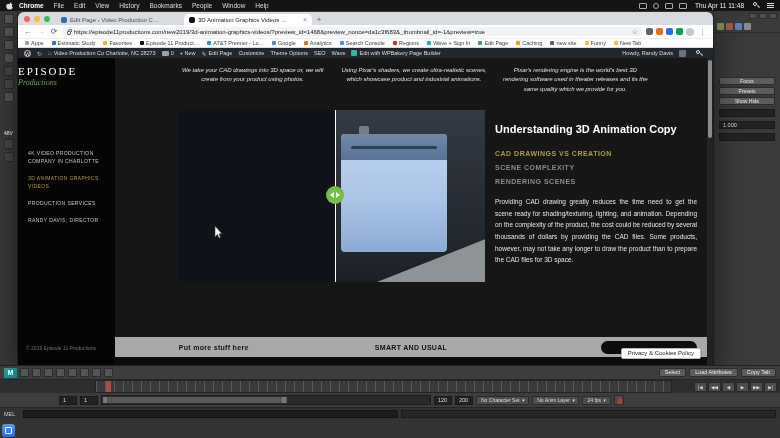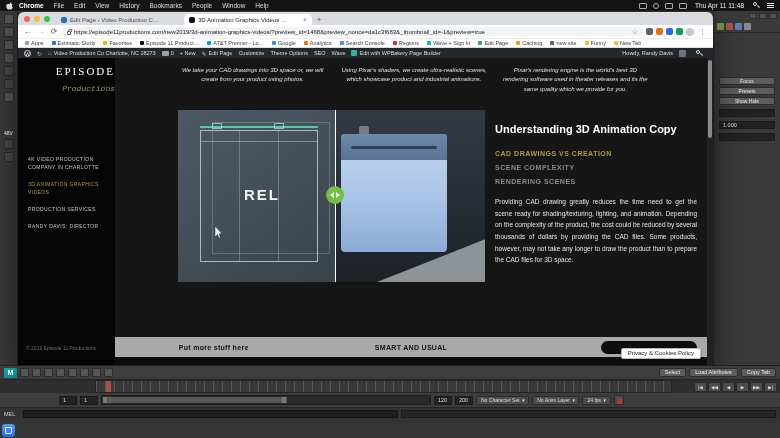--- a/index.html
+++ b/index.html
@@ -96,23 +96,23 @@
 .ab-icon{font-size:6px;color:#bbb}
 .ab-item{display:flex;align-items:center;gap:2px}
 .bubble{width:7px;height:5px;background:#9aa0a5;border-radius:1px;display:inline-block}
 .adminbar .spacer{flex:1}
 .ab-avatar{width:7px;height:7px;background:#6b7280;border-radius:1px;flex:none}
 .wpb-dot{width:6px;height:6px;background:#35b1a2;border-radius:1px;flex:none}
 
 
 .viewport{position:relative;height:307px;background:#161616;overflow:hidden}
 .site-sidebar{position:absolute;left:0;top:0;width:97px;height:100%;background:#050505;z-index:2}
-.logo{margin-top:7px;text-align:right;color:#fff}
+.logo{margin-top:7px;text-align:left;color:#fff}
 .logo .l1{font-family:"Liberation Serif",serif;font-size:11px;letter-spacing:2px}
-.logo .l2{font-family:Liberation Mono, monospace;font-style:italic;font-size:8px;color:#7fa84f;margin-top:7px}
+.logo .l2{font-family:Liberation Serif, serif;font-style:italic;font-size:8px;color:#7fa84f;margin-top:1px}
 .sidenav{margin-top:62px;padding-left:10px;display:flex;flex-direction:column;gap:9px}
 .sn{font-size:5px;letter-spacing:.4px;color:#c7c7c7;width:78px;line-height:1.6;cursor:pointer}
 .sn.active{color:#b49b3e}
 .copyright{position:absolute;left:8px;top:287px;font-size:5px;color:#6f6f6f;white-space:nowrap}
 
 .intro{position:absolute;left:160px;top:8px;width:472px;display:flex;gap:12px;z-index:1}
 .intro p{flex:1;font-size:6px;font-style:italic;color:#e0e0e0;text-align:center;line-height:1.55}
 
 .compare{position:absolute;left:160px;top:52px;width:307px;height:172px;background:#10141a;overflow:hidden;z-index:1}
 .half-l{position:absolute;left:0;top:0;width:51%;height:100%;background:linear-gradient(145deg,#4d5a66,#39434d)}
@@ -435,32 +435,20 @@
         <div class="copyright">© 2019 Episode 11 Productions</div>
       </div>
 
       <div class="intro">
         <p>We take your CAD drawings into 3D space or, we will create from your product using photos.</p>
         <p>Using Pixar's shaders, we create ultra-realistic scenes, which showcase product and industrial animations.</p>
         <p>Pixar's rendering engine is the world's best 3D rendering software used in theater releases and its the same quality which we provide for you.</p>
       </div>
 
       <div class="compare">
-        <div class="half-l">
-          <div class="wfdepth"></div>
-          <div class="wfbox">
-              <i class="v1"></i>
-              <i class="v1 v2"></i>
-              <i class="h1"></i>
-            </div>
-          <div class="teal"></div>
-          <div class="terminal" style="left:34px"></div>
-          <div class="terminal" style="left:96px"></div>
-          <div class="rel">REL</div>
-        </div>
         <div class="half-r">
           <div class="floor"></div>
           <div class="batknob"></div>
           <div class="bat">
             <div class="battop"></div>
           </div>
           <div class="strap"></div>
         </div>
         <div class="divider"></div>
         <div class="handle">

